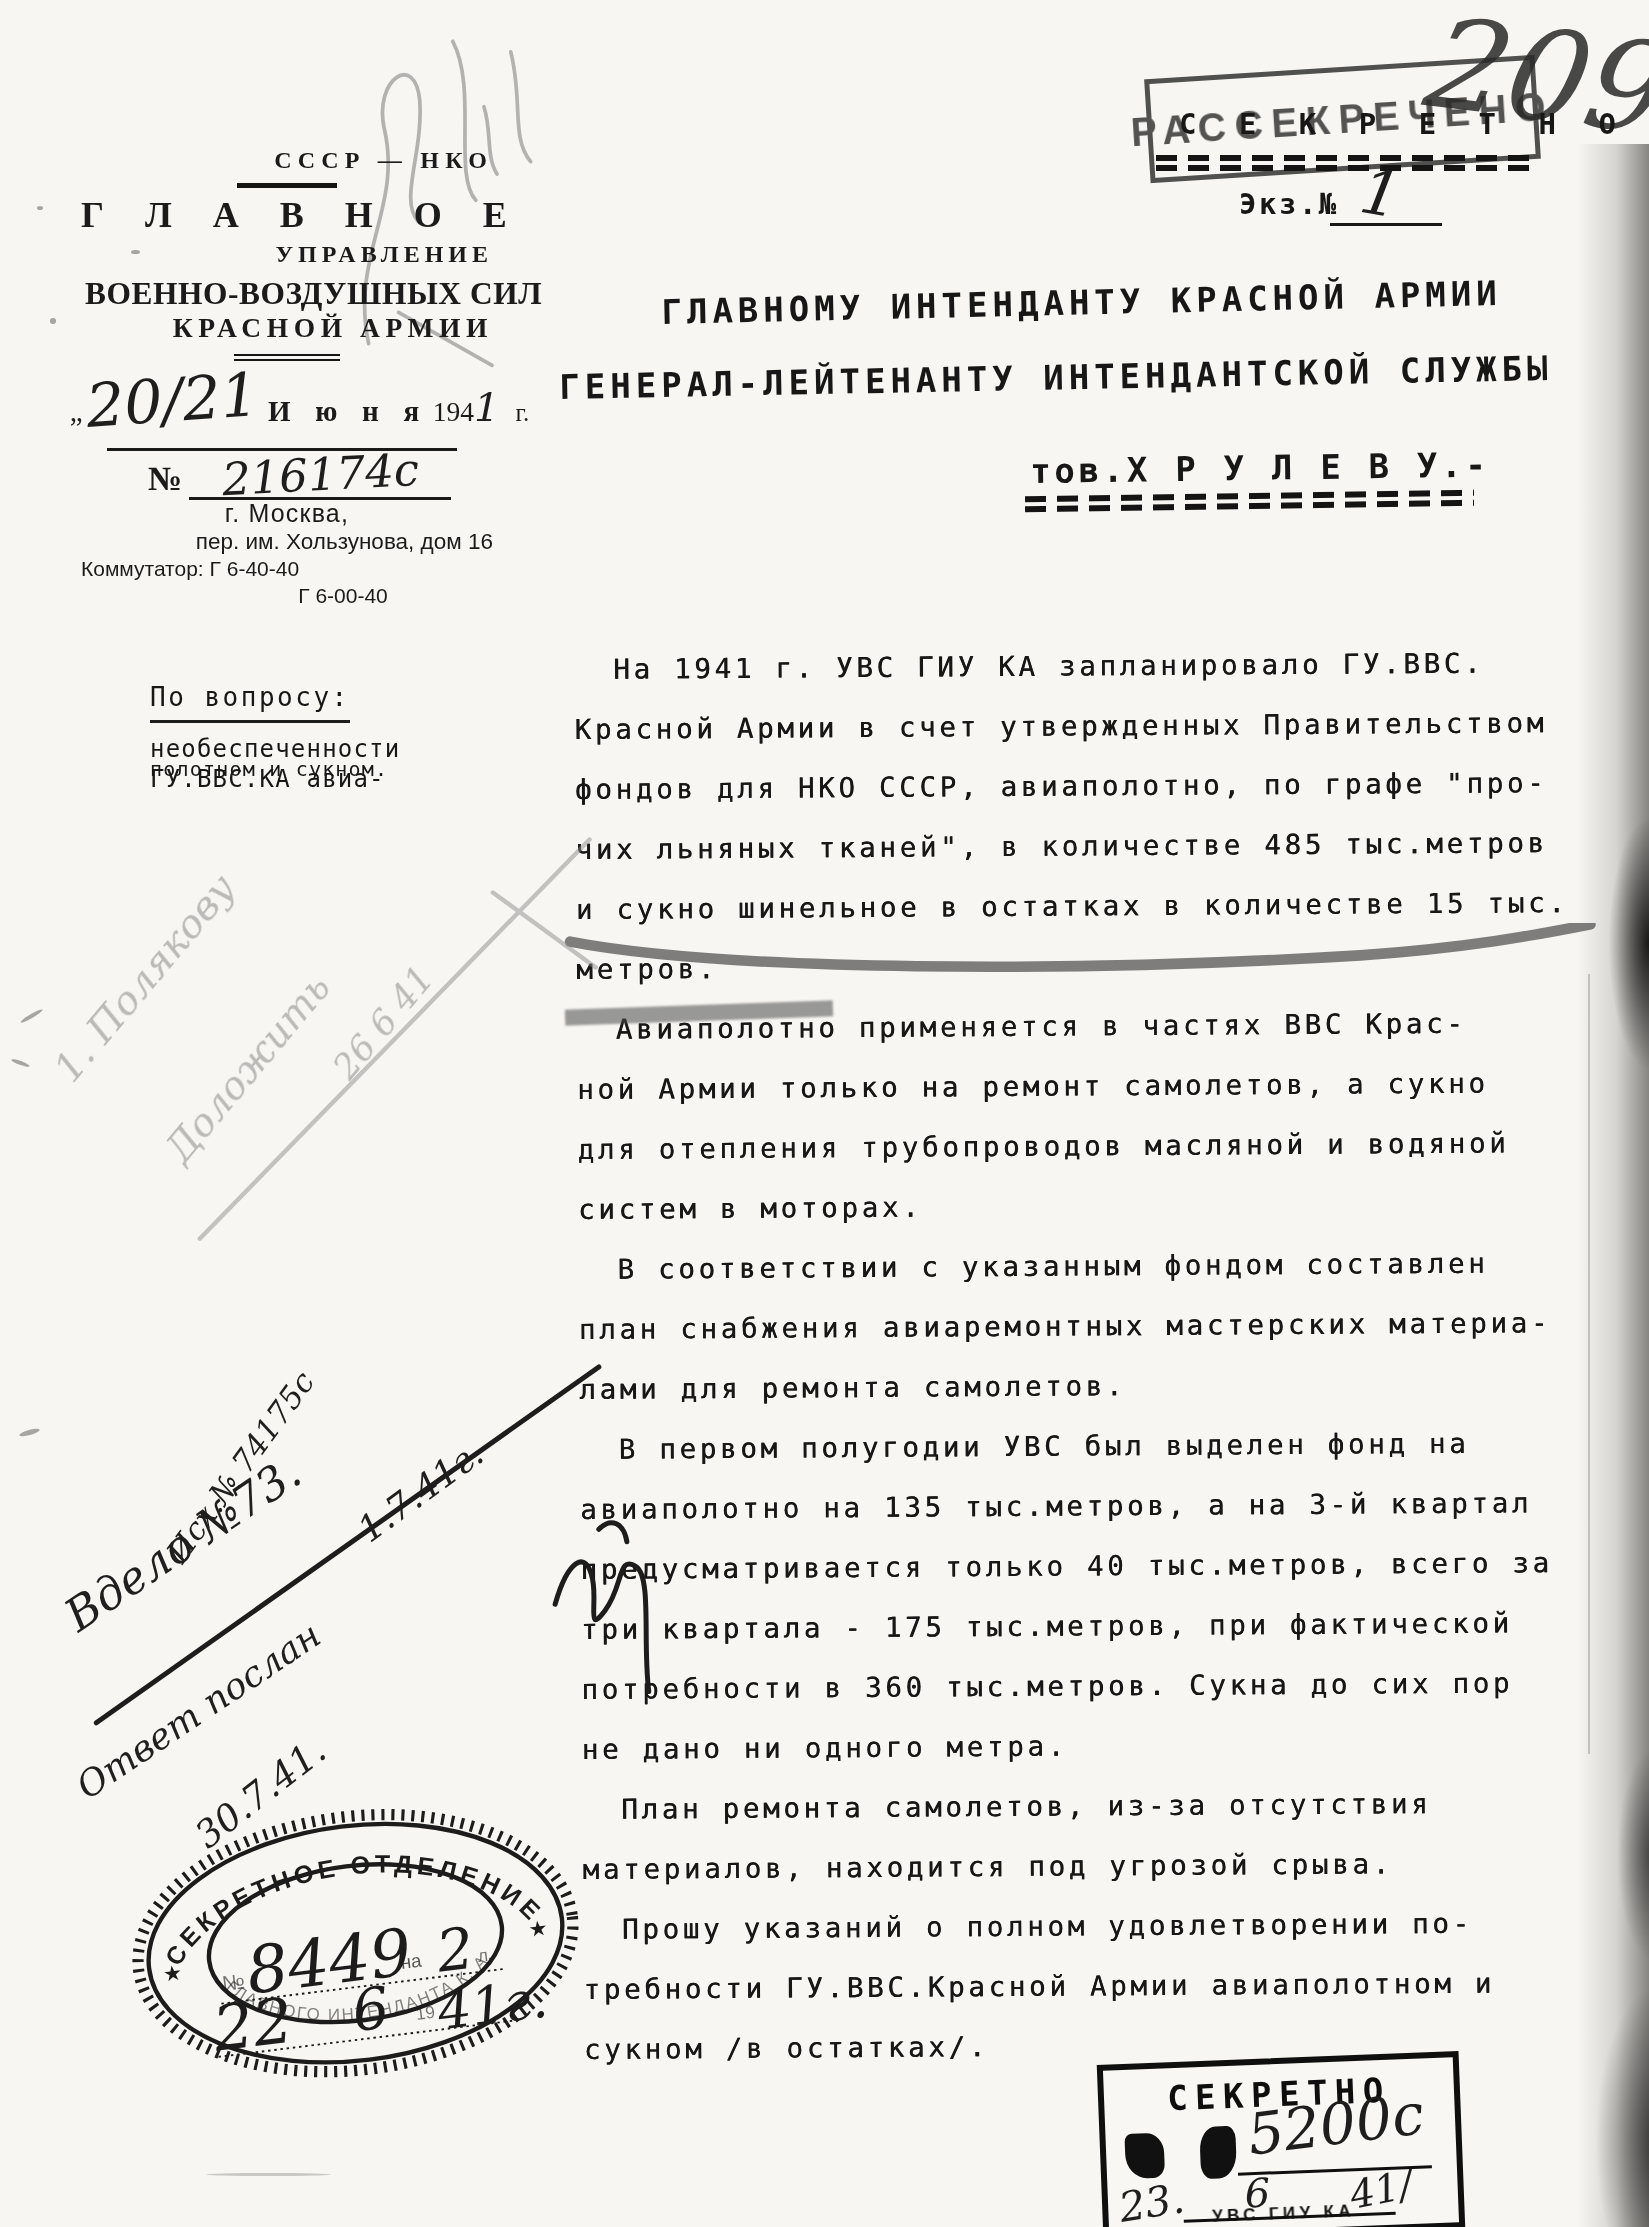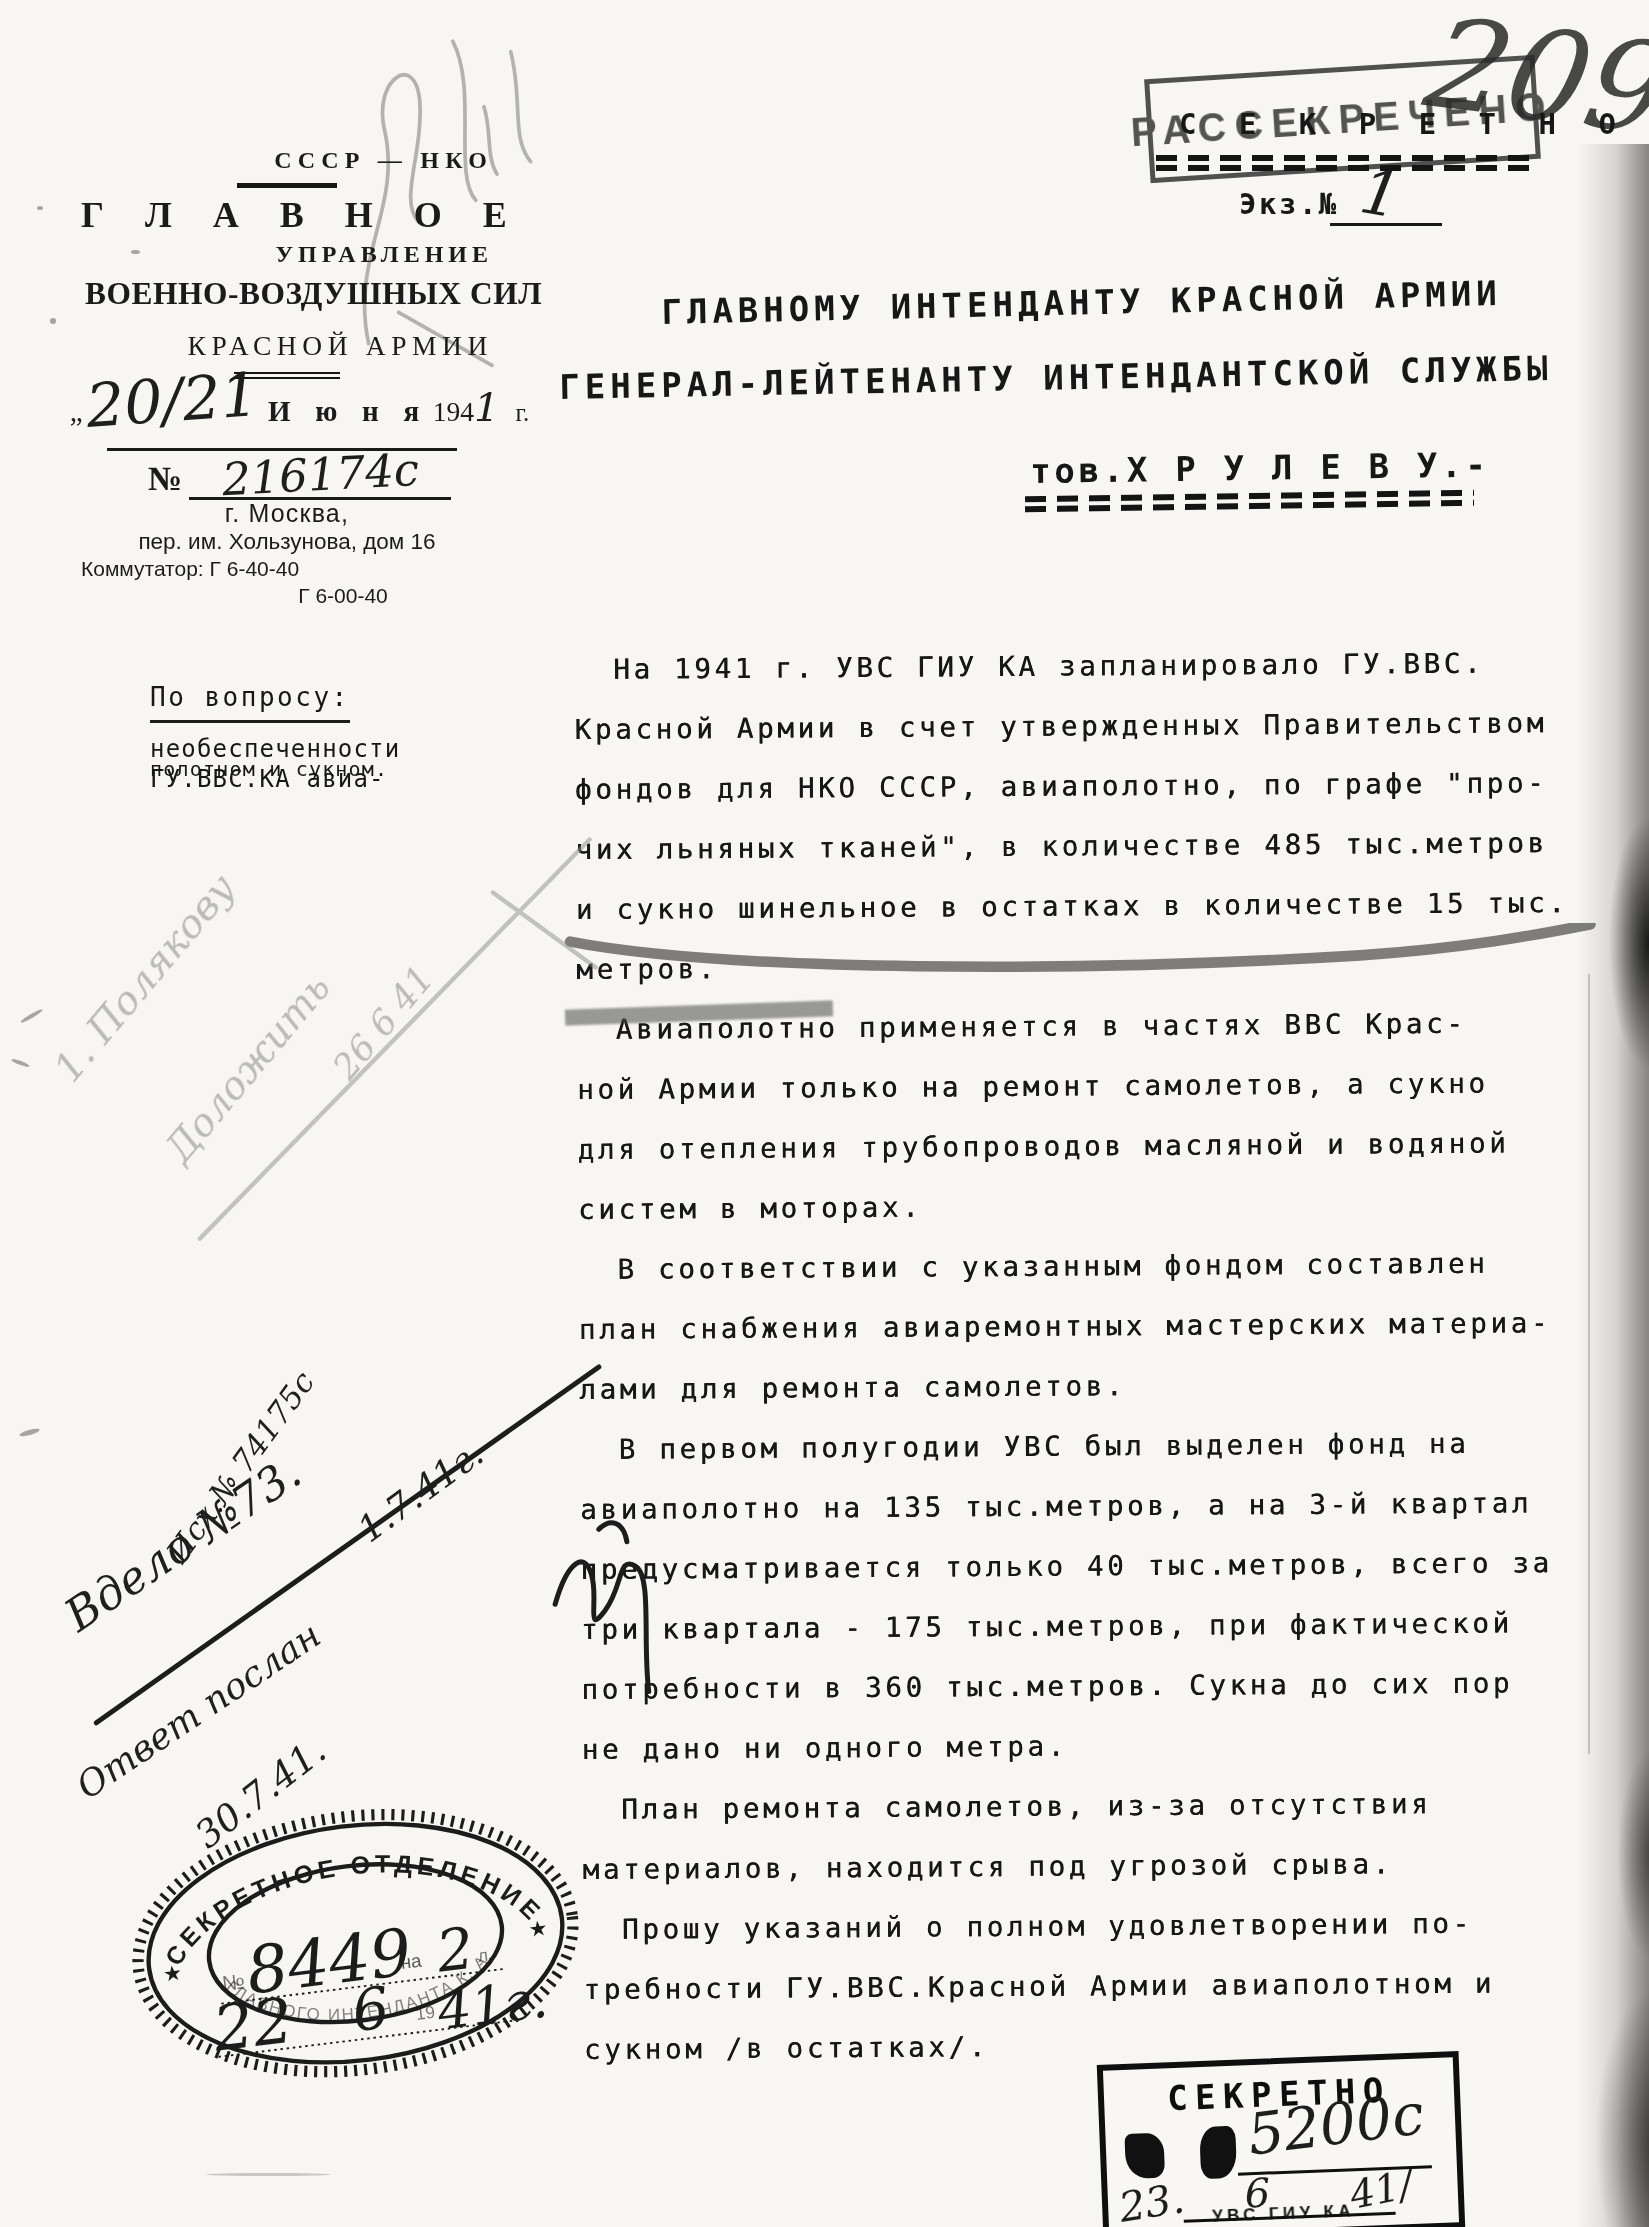--- a/index.html
+++ b/index.html
@@ -27,37 +27,37 @@
   .ekz-line{left:1330px;top:223px;width:112px;height:3.1px;background:#191919;}
   .hw-copy1{left:1361px;top:157px;font-size:62px;transform:rotate(10deg);}
 
   
   .lh{left:81px;top:147px;width:412px;text-align:right;}
   .lh-country{font-size:24px;letter-spacing:6.2px;font-weight:bold;}
   .lh-rule1{width:100px;height:5.6px;background:#161616;margin:8.7px auto 6.2px auto;}
   .lh-org1{font-size:36px;font-weight:bold;letter-spacing:16px;margin-top:5px;}
   .lh-org2{font-size:24px;font-weight:bold;letter-spacing:5px;margin-top:5px;}
   .lh-org3{font-size:32px;font-weight:bold;letter-spacing:0.6px;margin-top:6.2px;transform:scaleX(.98);}
-  .lh-org4{font-size:27.5px;font-weight:normal;letter-spacing:5.6px;margin-top:18px;}
+  .lh-org4{font-size:27.5px;font-weight:bold;letter-spacing:5.6px;margin-top:0;}
   .lh-rule2{width:106px;height:1.9px;background:#161616;margin:10px auto 0 auto;}
   .lh-rule3{width:106px;height:1.9px;background:#161616;margin:3.1px auto 0 auto;}
   .date-line{left:87px;top:382px;width:425px;display:flex;align-items:baseline;justify-content:center;}
   .dq{font-size:29px;}
   .hw-day{font-size:60px;line-height:37px;transform:rotate(-4deg);margin:0 3.7px;}
   .d-month{font-size:29px;font-weight:bold;letter-spacing:8.7px;margin:0 5px;}
   .d-year{font-size:27.5px;}
   .hw-year{font-size:40px;line-height:25px;}
   .d-era{font-size:25px;margin-left:16px;}
   .date-underline{left:107px;top:448px;width:350px;height:2.5px;background:#1a1a1a;}
   .num-line{left:87px;top:453px;width:425px;text-align:center;}
   .num-label{font-size:34px;font-weight:bold;}
   .num-wrap{display:inline-block;border-bottom:3.1px solid #191919;width:262px;margin-left:7.5px;}
   .hw-num{font-size:45px;line-height:44px;transform:rotate(-3deg);display:inline-block;}
   .addr1{left:81px;top:499px;width:412px;text-align:center;font-size:25px;letter-spacing:1.2px;}
-  .addr2{left:81px;top:529px;width:412px;text-align:center;font-size:22.5px;}
+  .addr2{left:81px;top:529px;width:412px;text-align:right;font-size:22.5px;}
   .addr3{left:81px;top:557px;width:412px;text-align:left;font-size:21px;}
   .addr4{left:81px;top:584px;width:412px;text-align:center;font-size:21px;text-indent:112px;}
 
   
   .subj-label{left:150px;top:682px;font-size:26px;letter-spacing:2.5px;border-bottom:3.7px solid #1d1d1d;
               padding-bottom:8px;}
   .subj-l1{left:150px;top:735px;font-size:24px;letter-spacing:1.2px;}
   .subj-l2{left:150px;top:765px;font-size:24px;letter-spacing:1.2px;}
   .subj-l3{left:150px;top:757px;font-size:20px;letter-spacing:1.2px;}
 

